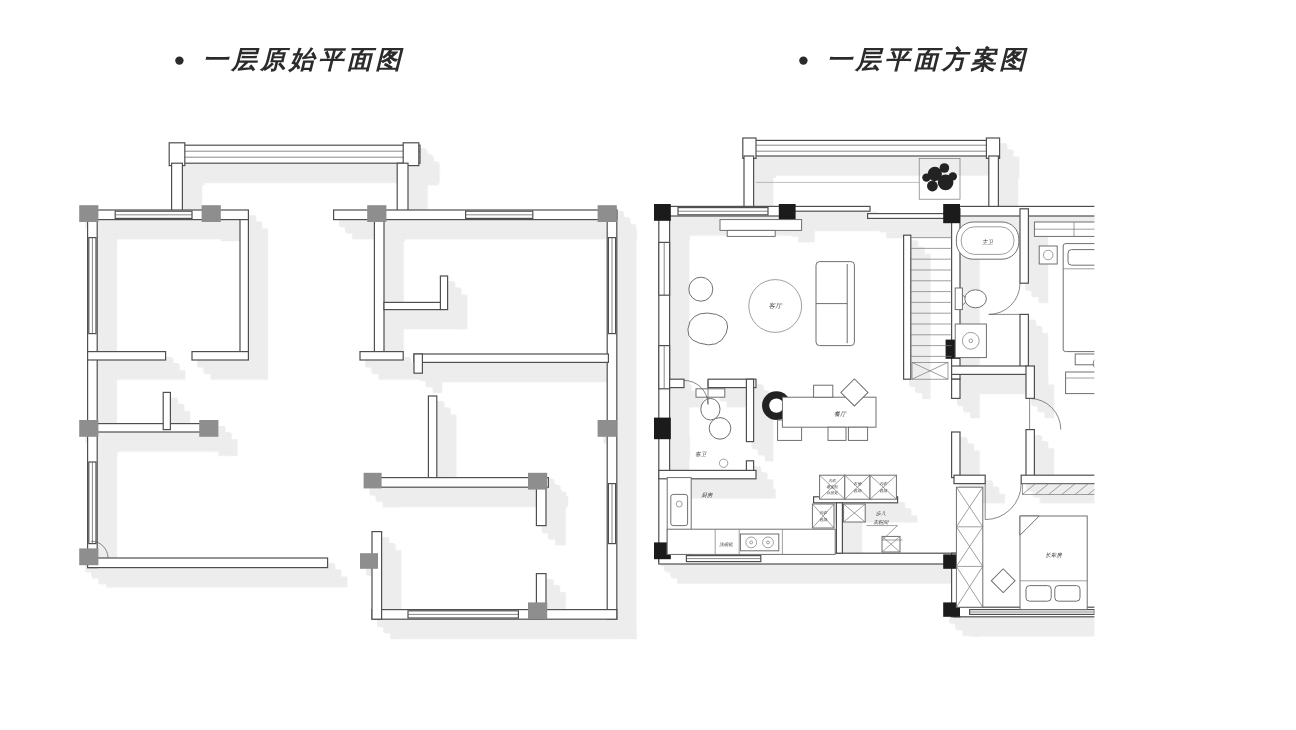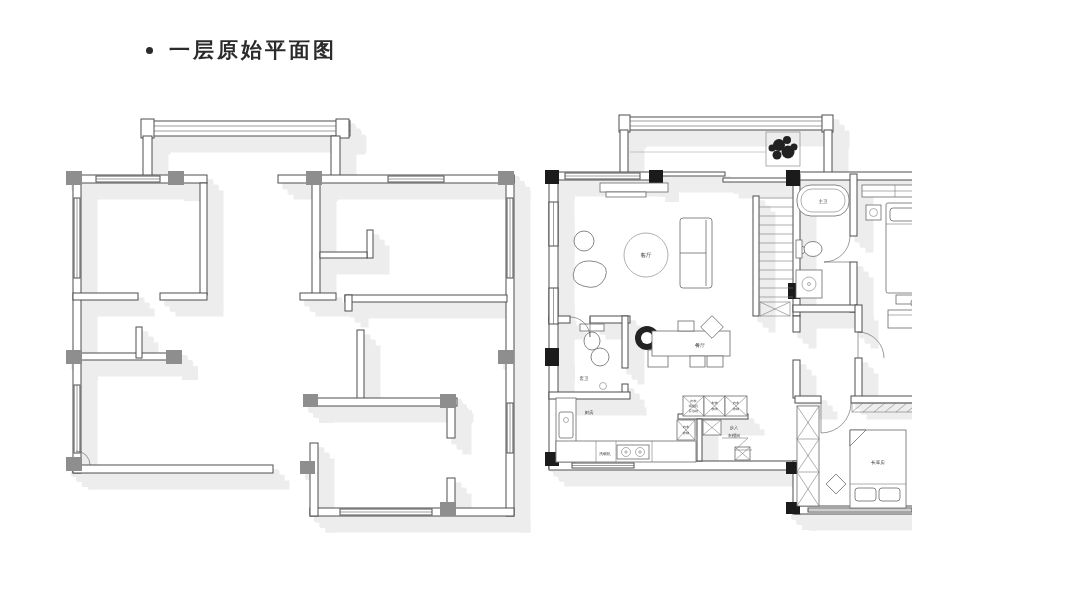--- a/index.html
+++ b/index.html
@@ -1,17 +1,17 @@
 <!DOCTYPE html>
 <html><head>
 <meta charset="utf-8">
 <style>
   html,body { margin:0; padding:0; background:#ffffff; }
   .canvas { position:relative; width:912px; height:608px; background:#ffffff; overflow:hidden;
-            font-family:"Liberation Sans", sans-serif; }
+            font-family:"Liberation Sans", sans-serif;font-style:italic; }
   .title { position:absolute; display:flex; align-items:center; gap:16px;
            font-size:21px; font-weight:700; color:#2b2b2b; letter-spacing:3px; }
   .title .dot { width:7px; height:7px; border-radius:50%; background:#2b2b2b; flex:0 0 auto; }
   .t-left { left:146px; top:36px; }
   .t-right { left:666px; top:36px; }
   svg { position:absolute; left:0; top:0; }
   .w  { fill:#ffffff; stroke:#4f4f4f; stroke-width:1; }
   .cg { fill:#8e8e8e; stroke:none; }
   .cb { fill:#1b1b1b; stroke:none; }
   .tl { stroke:#5a5a5a; stroke-width:0.6; fill:none; }
@@ -24,20 +24,24 @@
   .sh { filter: drop-shadow(6px 6px 0 #ededed) drop-shadow(5px 5px 0 #ededed) drop-shadow(5px 5px 0 #ededed); }
 </style>
 </head>
 <body>
 
 <div class="canvas">
 
   <div class="title t-left">
     <span class="dot"></span>
     <span>一层原始平面图</span>
+  </div>
+  <div class="title t-right">
+    <span class="dot"></span>
+    <span>一层平面方案图</span>
   </div>
 
   <svg width="1080" height="608" viewBox="0 0 1080 608">
 
     <g>
       <g class="sh">
 
         <rect class="w" x="143" y="121" width="207" height="15"></rect>
         <line class="tl" x1="143" y1="126" x2="350" y2="126"></line>
         <line class="tl" x1="143" y1="131" x2="350" y2="131"></line>

